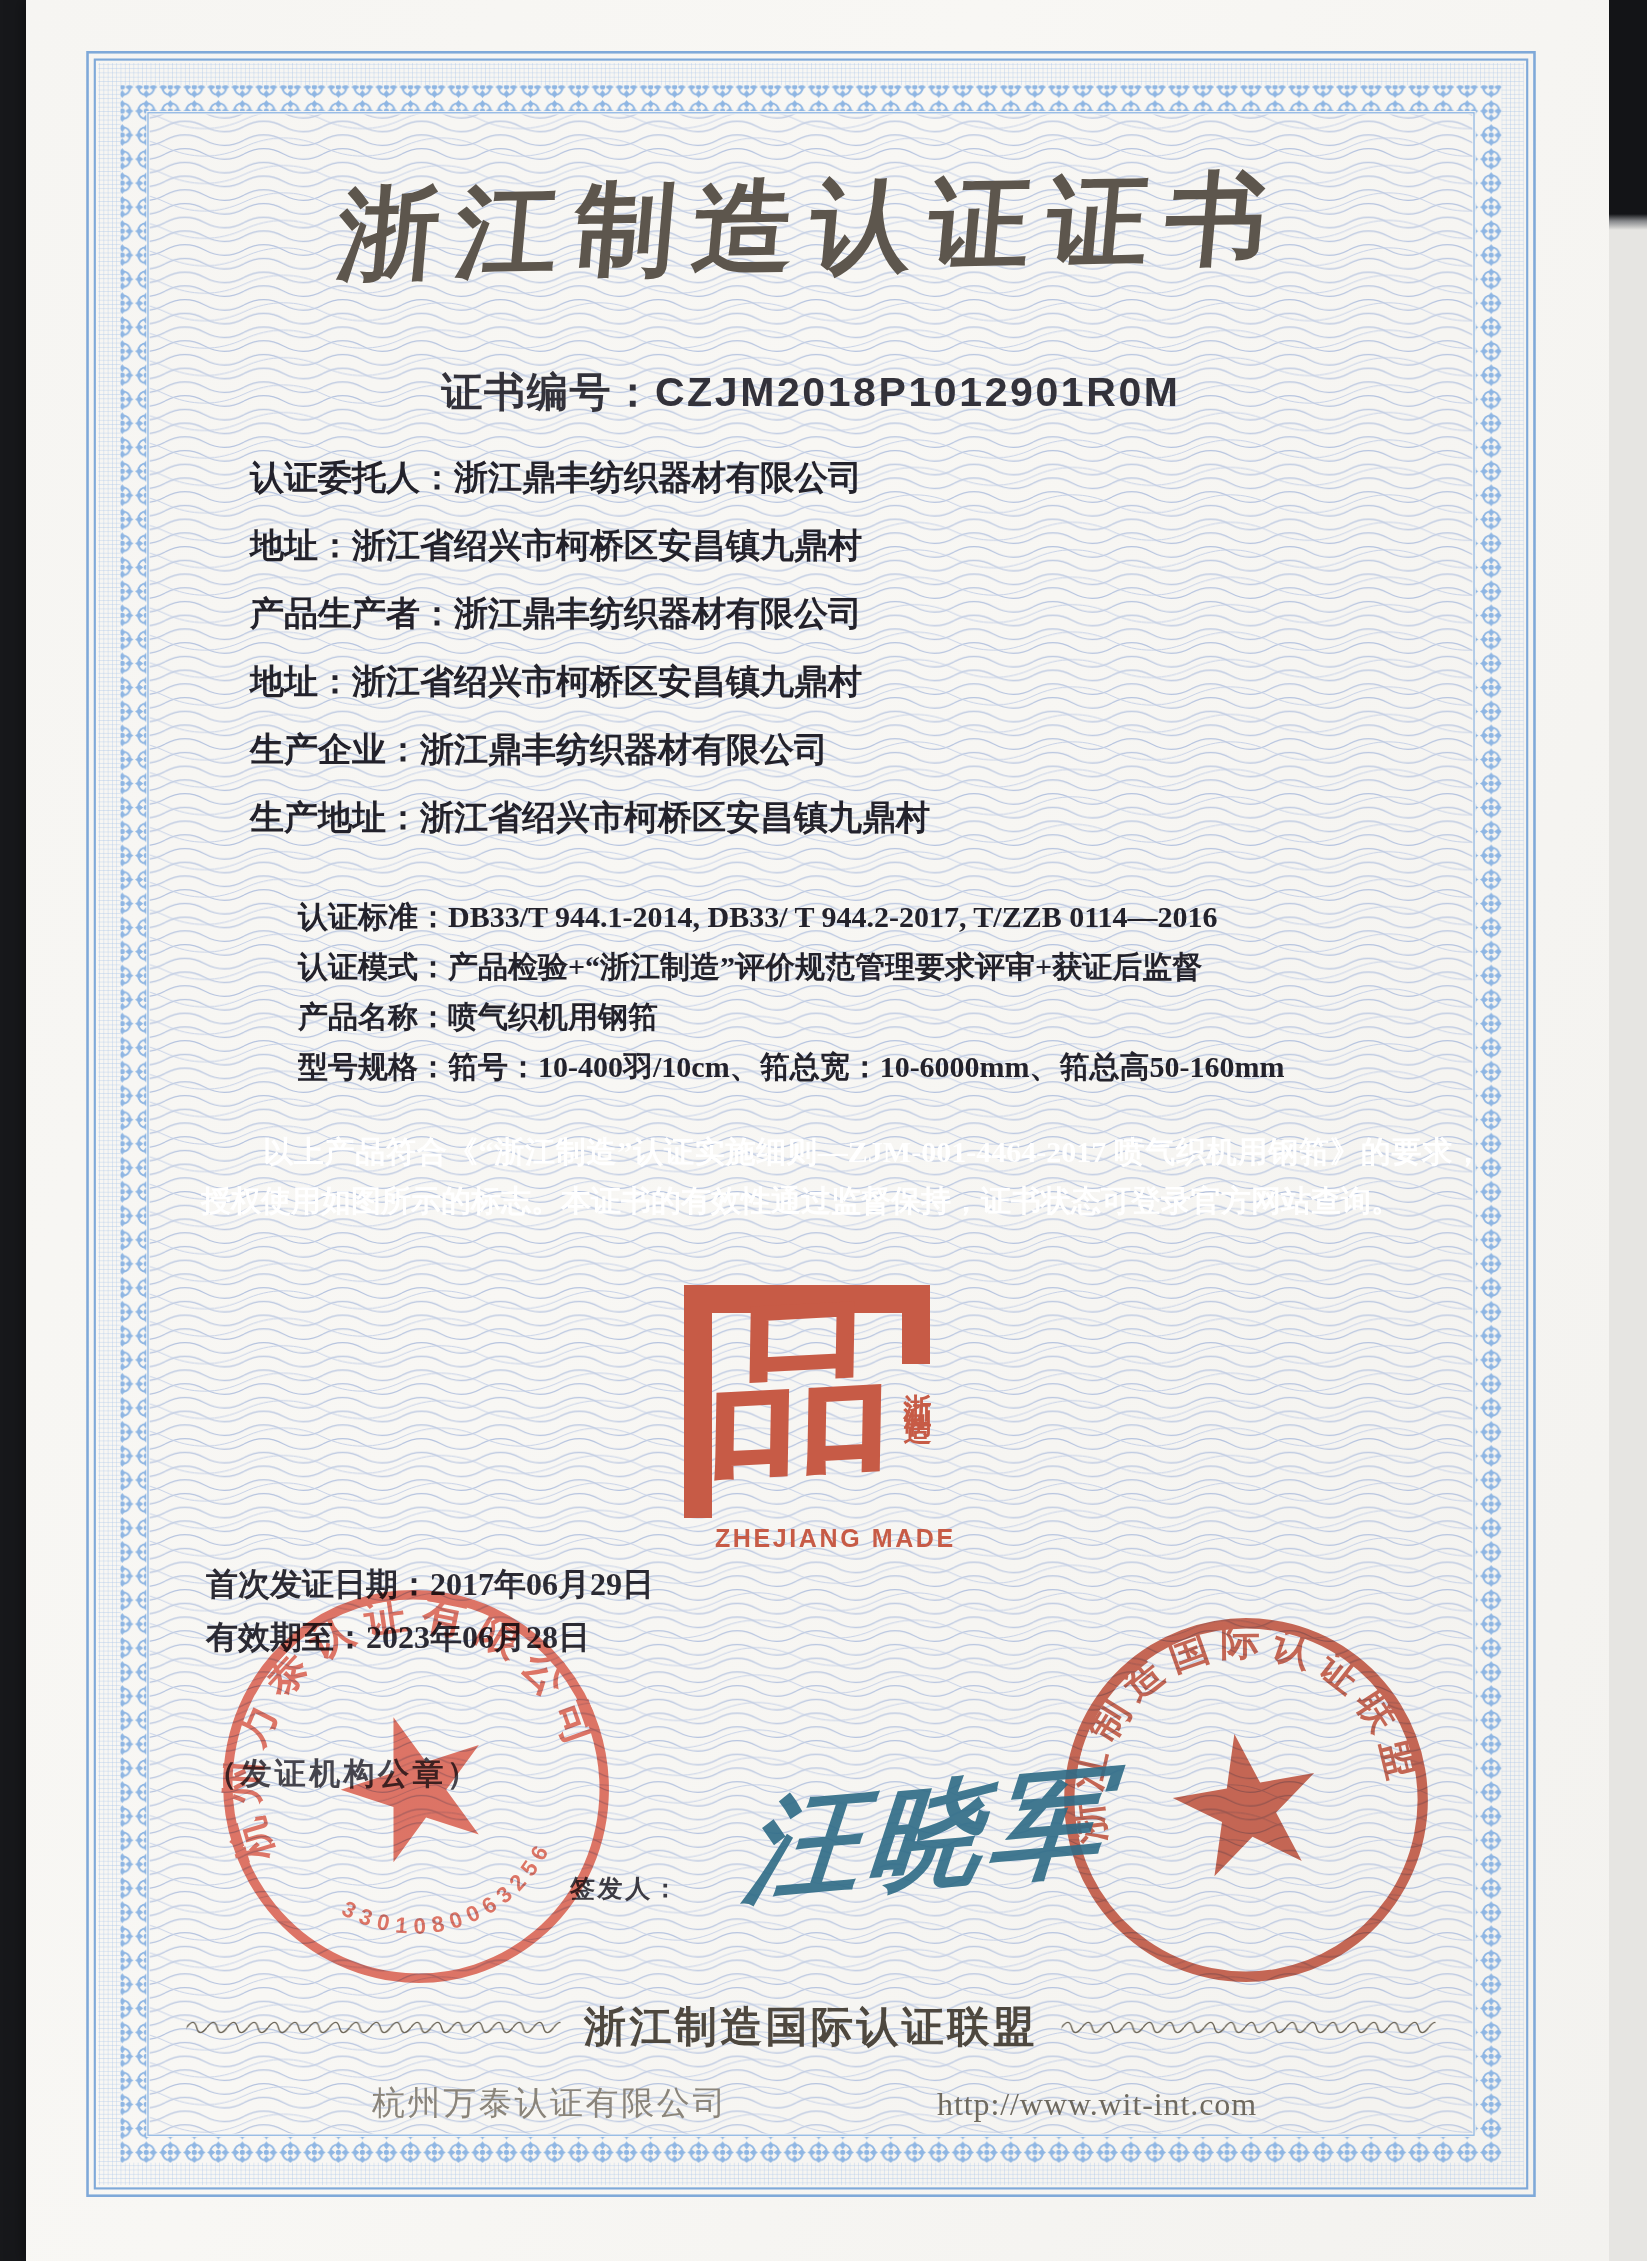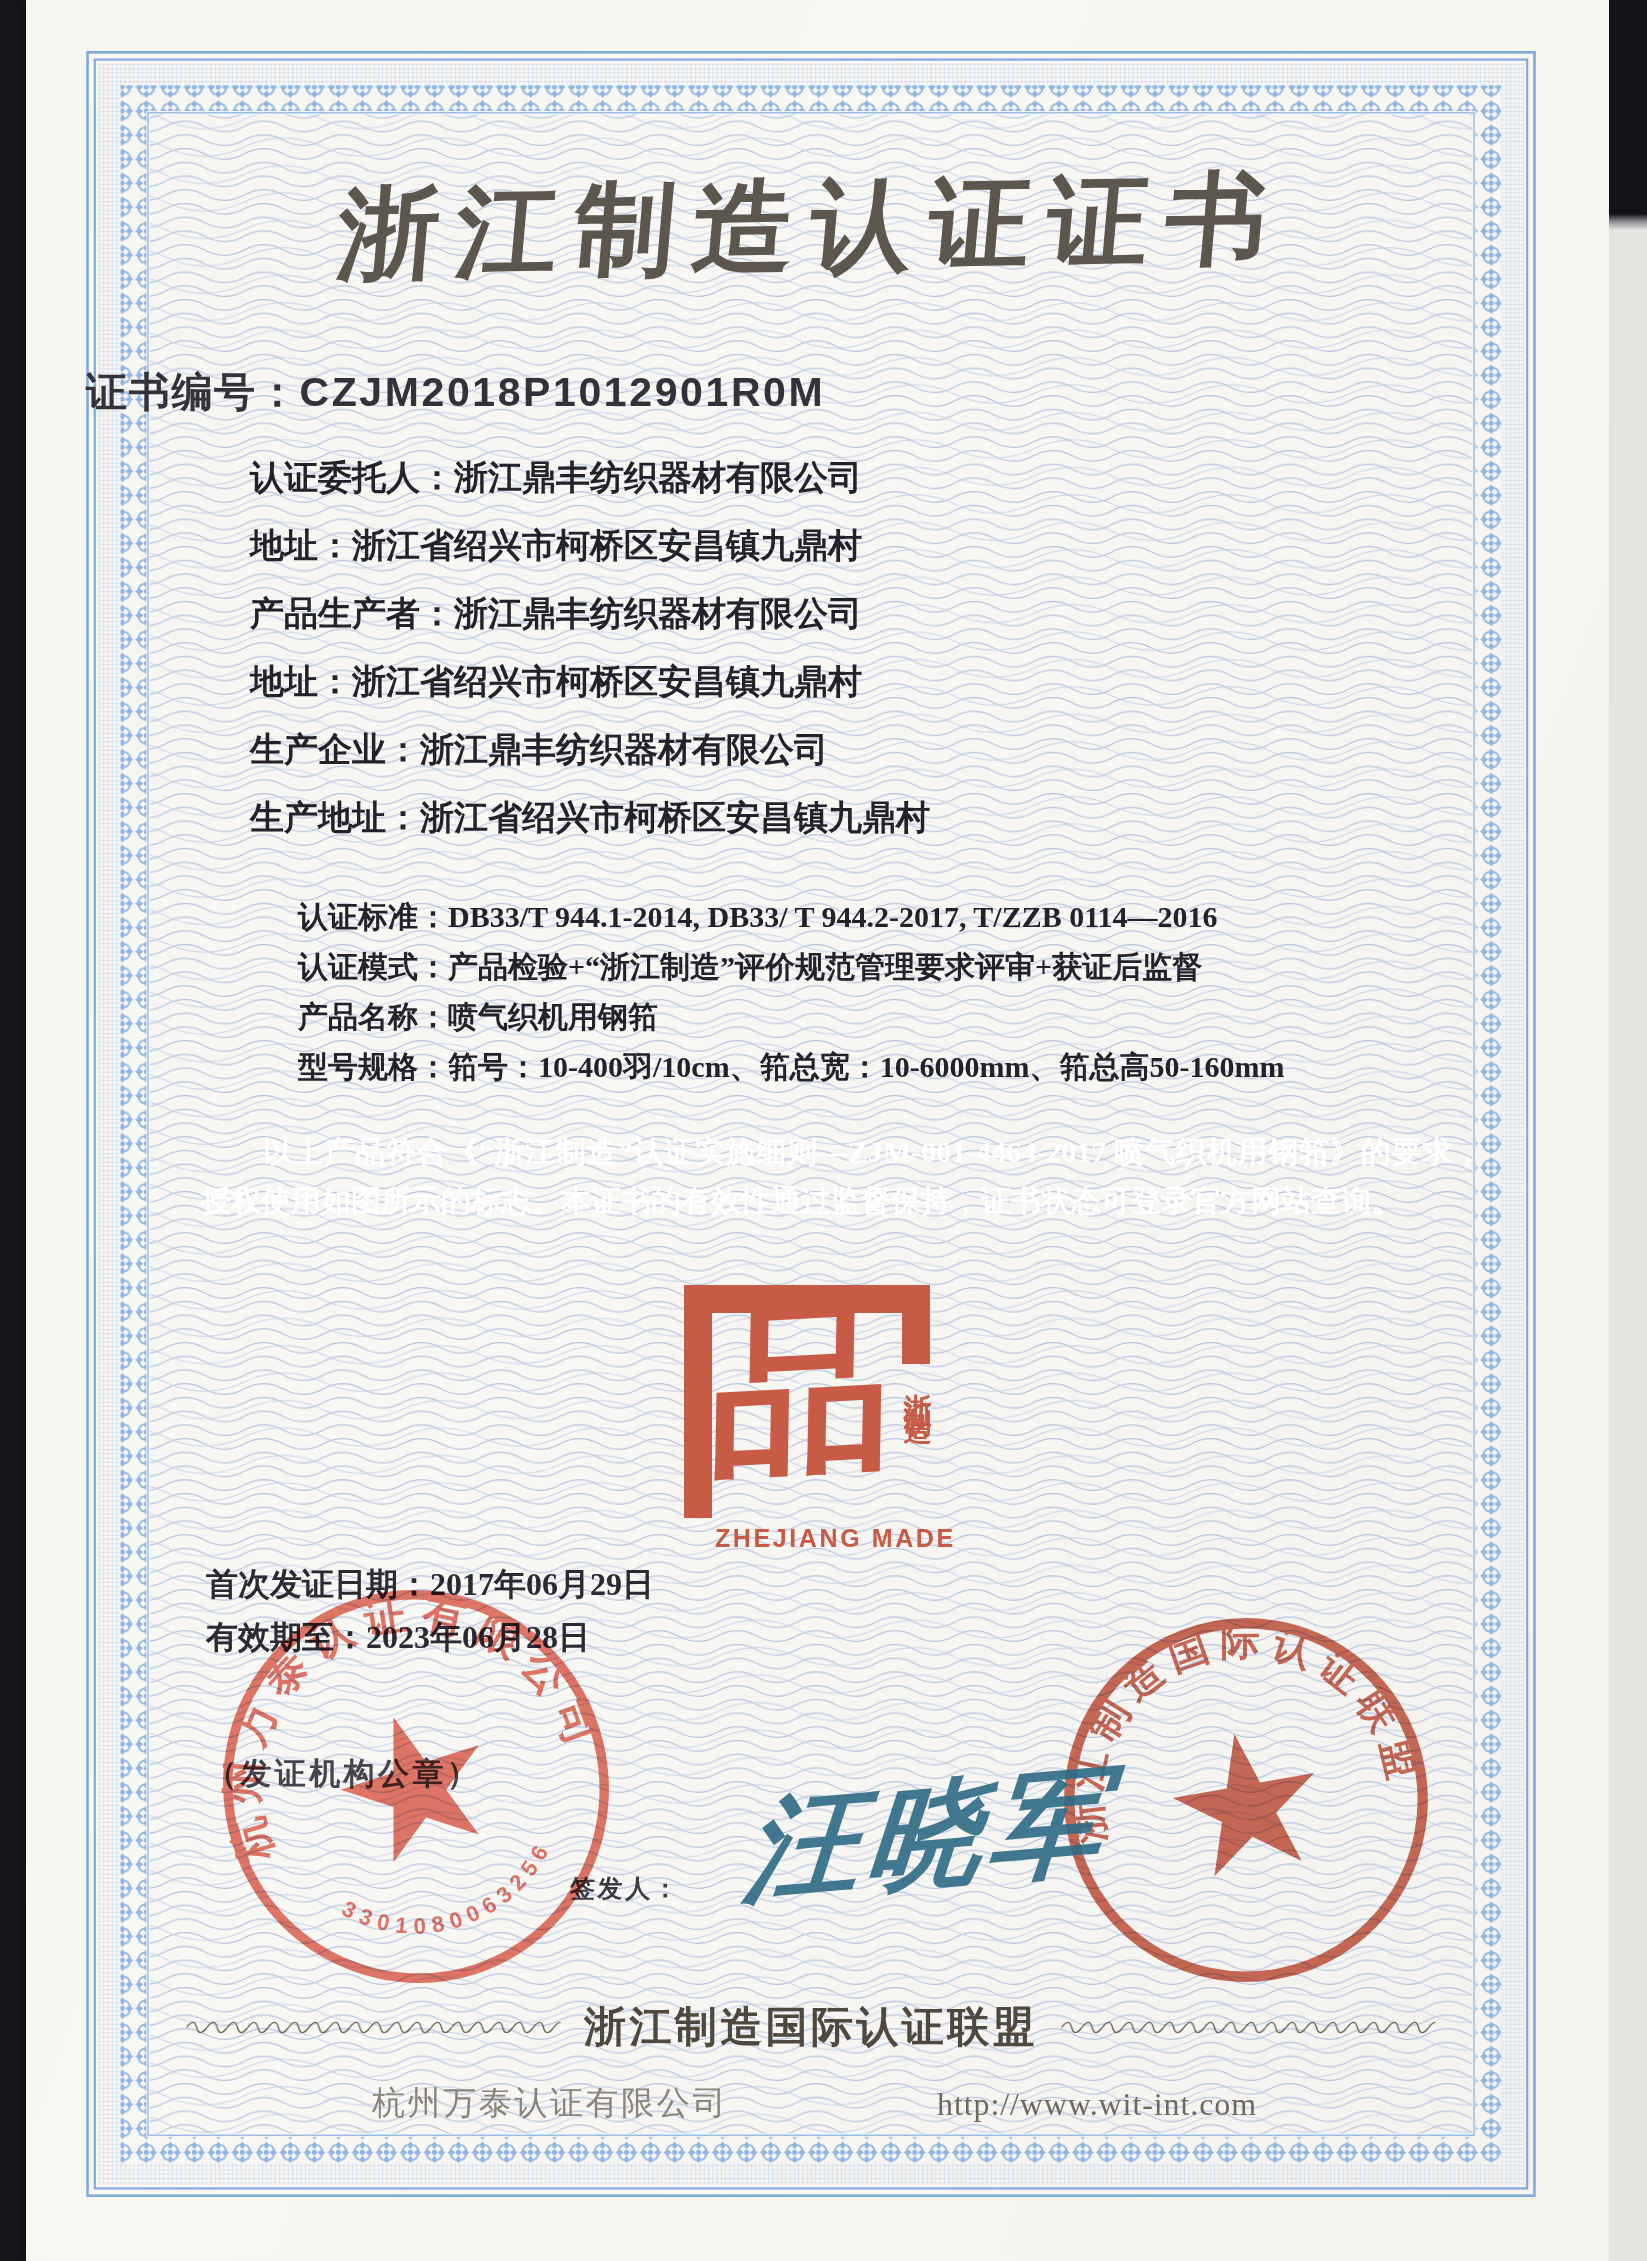--- a/index.html
+++ b/index.html
@@ -20,21 +20,21 @@
   }
   .frame-svg{position:absolute;left:86px;top:51px;z-index:0;}
   
   .abs{position:absolute;z-index:2;}
   .title{
     left:86px;top:160px;width:1450px;text-align:center;
     font-size:101px;font-weight:700;letter-spacing:17px;color:#5d564d;
     transform:skewX(-6deg) rotate(-1deg);white-space:nowrap;
   }
   .certno{
-    left:86px;top:365px;width:1450px;text-align:left;white-space:nowrap;
+    left:86px;top:365px;width:1450px;text-align:center;white-space:nowrap;
     font-size:41px;font-weight:700;color:#33323a;letter-spacing:1.7px;
   }
   .certno .num{font-family:"Liberation Sans","DejaVu Sans",sans-serif;font-weight:700;letter-spacing:2.6px;}
   .info{left:250px;top:444px;line-height:68px;font-size:34px;font-weight:700;color:#23222b;white-space:nowrap;}
   .details{left:250px;top:892px;line-height:50px;font-size:30px;font-weight:600;color:#23222b;white-space:nowrap;margin-left:48px;}
   .details b{font-weight:700;}
   .statement{
     left:201px;top:1127px;width:1282px;font-size:30px;line-height:49px;
     color:#ffffff;font-weight:600;text-align:justify;text-indent:62px;
   }

